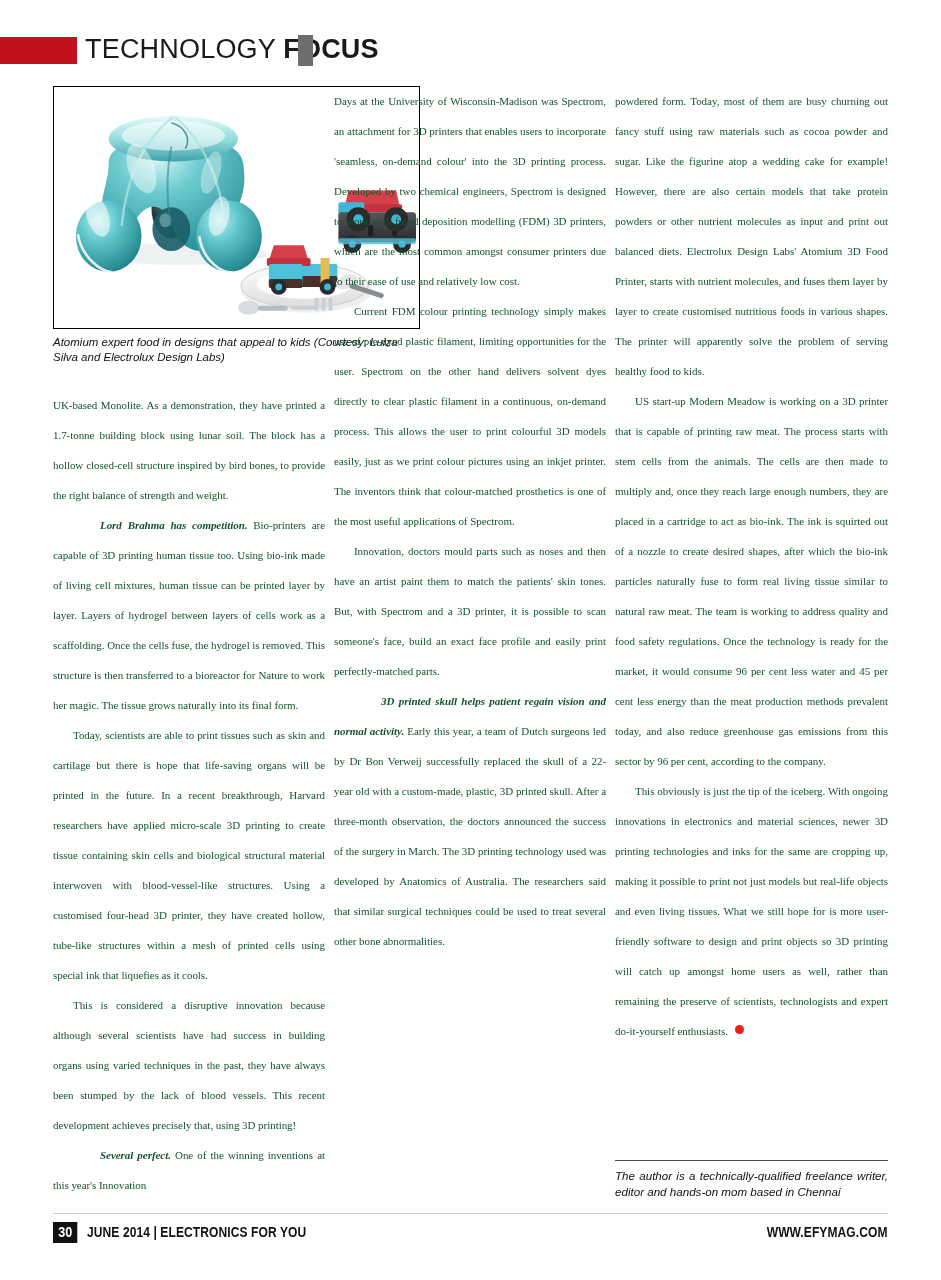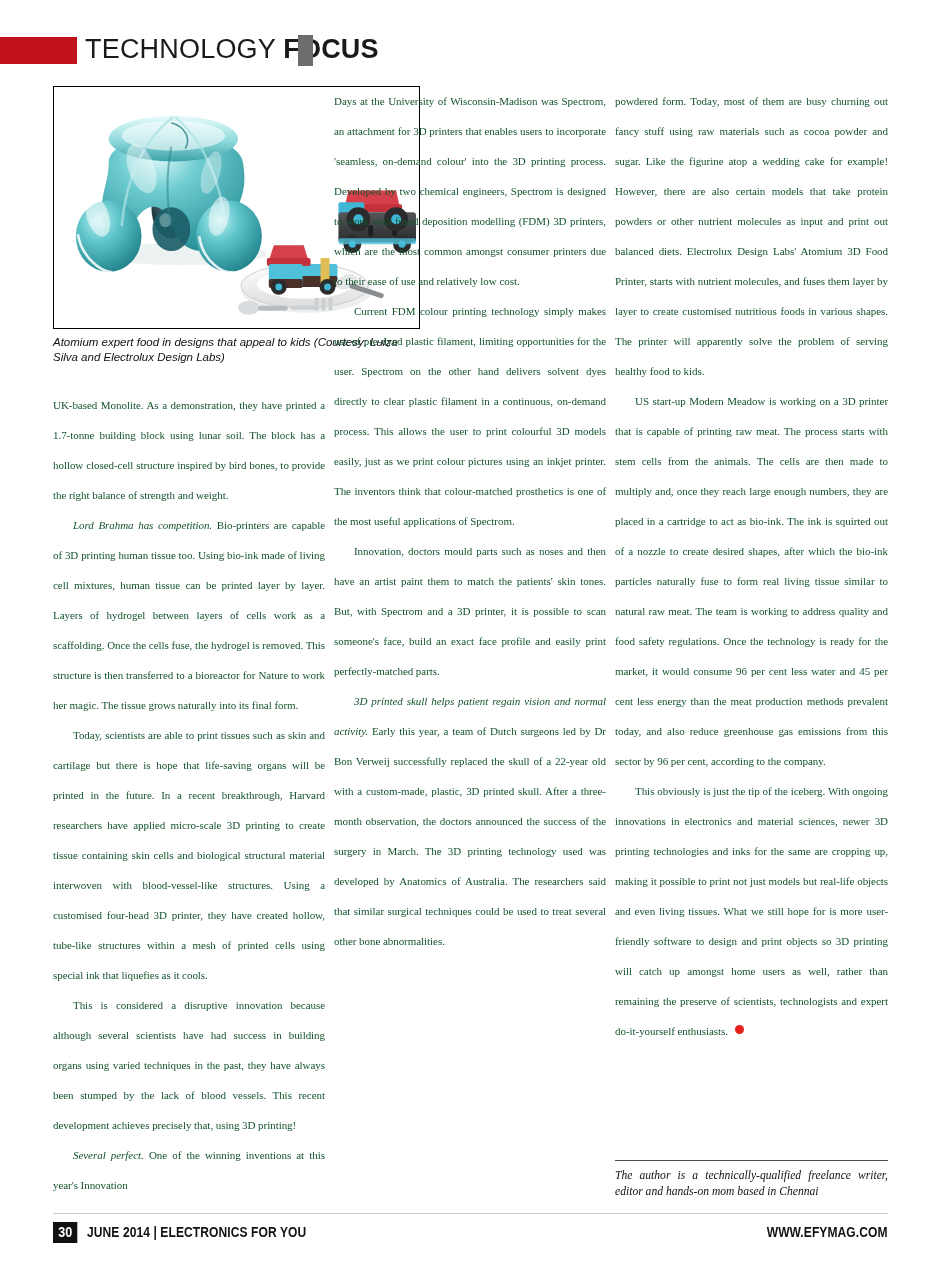--- a/index.html
+++ b/index.html
@@ -77,21 +77,21 @@
     line-height: 30px;
     text-align: justify;
     text-justify: inter-word;
     hyphens: manual;
     color: #14532d;
     letter-spacing: -0.05px;
   }
   .col p { margin: 0; }
   .col p + p { text-indent: 20px; }
   .col p.noindent { text-indent: 0; }
-  .lead { font-weight: 400; font-style: italic; }
+  .lead { font-weight: 700; font-style: italic; margin-left: 27px; }
 
   #col1 { left: 53px; top: 390px;  width: 272px; }
   #col2 { left: 334px; top: 86px;  width: 272px; }
   #col3 { left: 615px; top: 86px;  width: 273px; }
 
   
   .end-dot {
     display: inline-block;
     width: 9px; height: 9px;
     border-radius: 50%;
@@ -100,21 +100,21 @@
     vertical-align: 1px;
   }
 
   
   .author-bio {
     position: absolute;
     left: 615px; top: 1160px;
     width: 273px;
     padding-top: 7px;
     border-top: 1px solid #4b4b4b;
-    font-family: Liberation Serif, serif;
+    font-family: Liberation Sans, sans-serif;
     font-style: italic;
     font-size: 11.6px;
     line-height: 15.5px;
     text-align: justify;
     color: #111;
   }
 
   
   .footer-rule {
     position: absolute;

